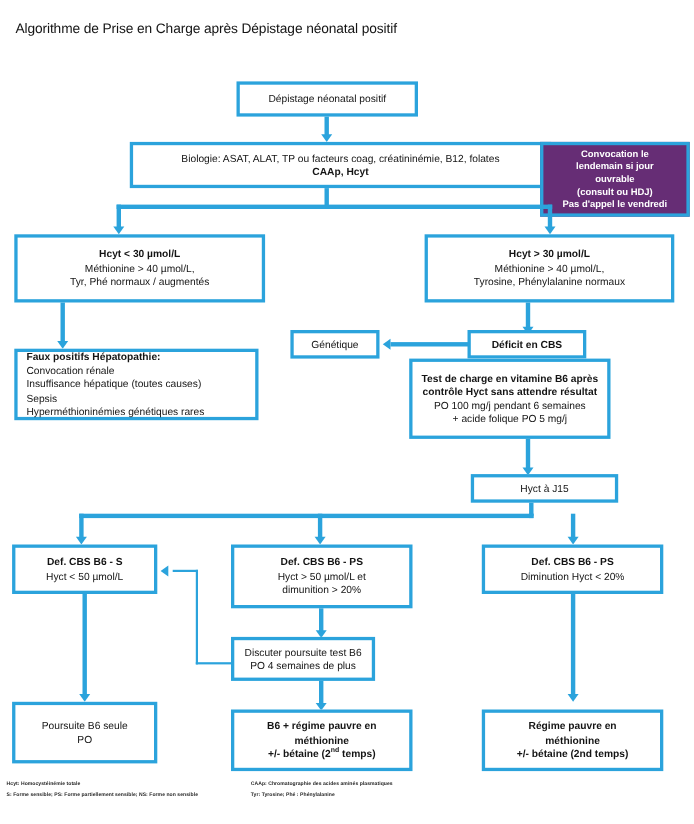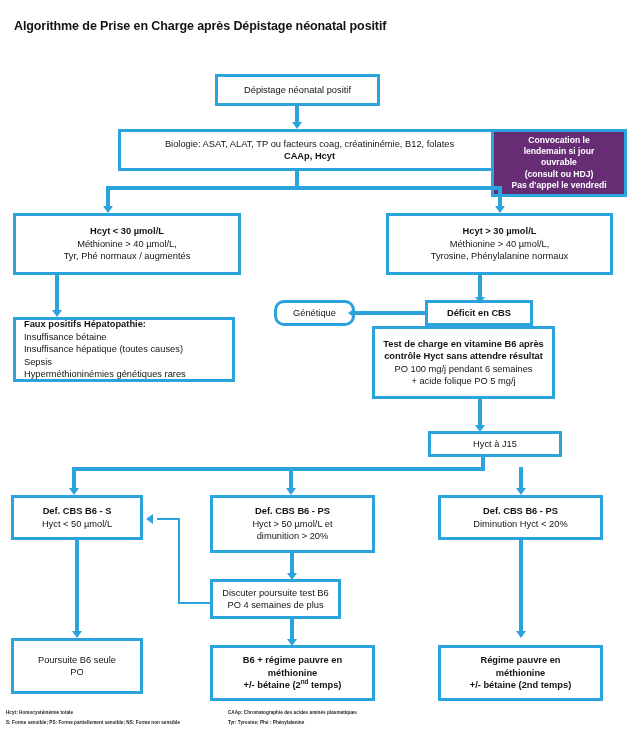--- a/index.html
+++ b/index.html
@@ -23,21 +23,21 @@
     width: 631px;
     height: 749px;
   }
 
   
   .page-title {
     position: absolute;
     left: 14px;
     top: 19px;
     font-size: 12.5px;
-    font-weight: bold;
+    font-weight: normal;
     letter-spacing: -0.1px;
     color: #141414;
     white-space: nowrap;
   }
 
   
   .box {
     position: absolute;
     box-sizing: border-box;
     border: 3px solid #2BA3DC;
@@ -154,27 +154,27 @@
   </div>
 
   <div class="conn" style="left:55px; top:275px; width:4px; height:37px;"></div>
   <div class="arrow-down" style="left:51.5px; top:310px;"></div>
 
   <div class="conn" style="left:478px; top:275px; width:4px; height:24px;"></div>
   <div class="arrow-down" style="left:474.5px; top:297px;"></div>
 
   <div class="box left-align" style="left:13px; top:317px; width:222px; height:65px;">
     <span class="ln b">Faux positifs Hépatopathie:</span>
-    <span class="ln">Insuffisance bétaine</span>
+    <span class="ln">Convocation rénale</span>
     <span class="ln">Insuffisance hépatique (toutes causes)</span>
     <span class="ln">Sepsis</span>
     <span class="ln">Hyperméthioninémies génétiques rares</span>
   </div>
 
-  <div class="box" style="left:274px; top:300px; width:81px; height:26px;border-radius:10px;">
+  <div class="box" style="left:264px; top:300px; width:81px; height:26px;">
     <span class="ln">Génétique</span>
   </div>
 
   <div class="box" style="left:425px; top:300px; width:108px; height:26px;">
     <span class="ln b">Déficit en CBS</span>
   </div>
 
   <div class="conn" style="left:355px; top:311px; width:72px; height:4px;"></div>
   <div class="arrow-left" style="left:348px; top:307.5px;"></div>
 

